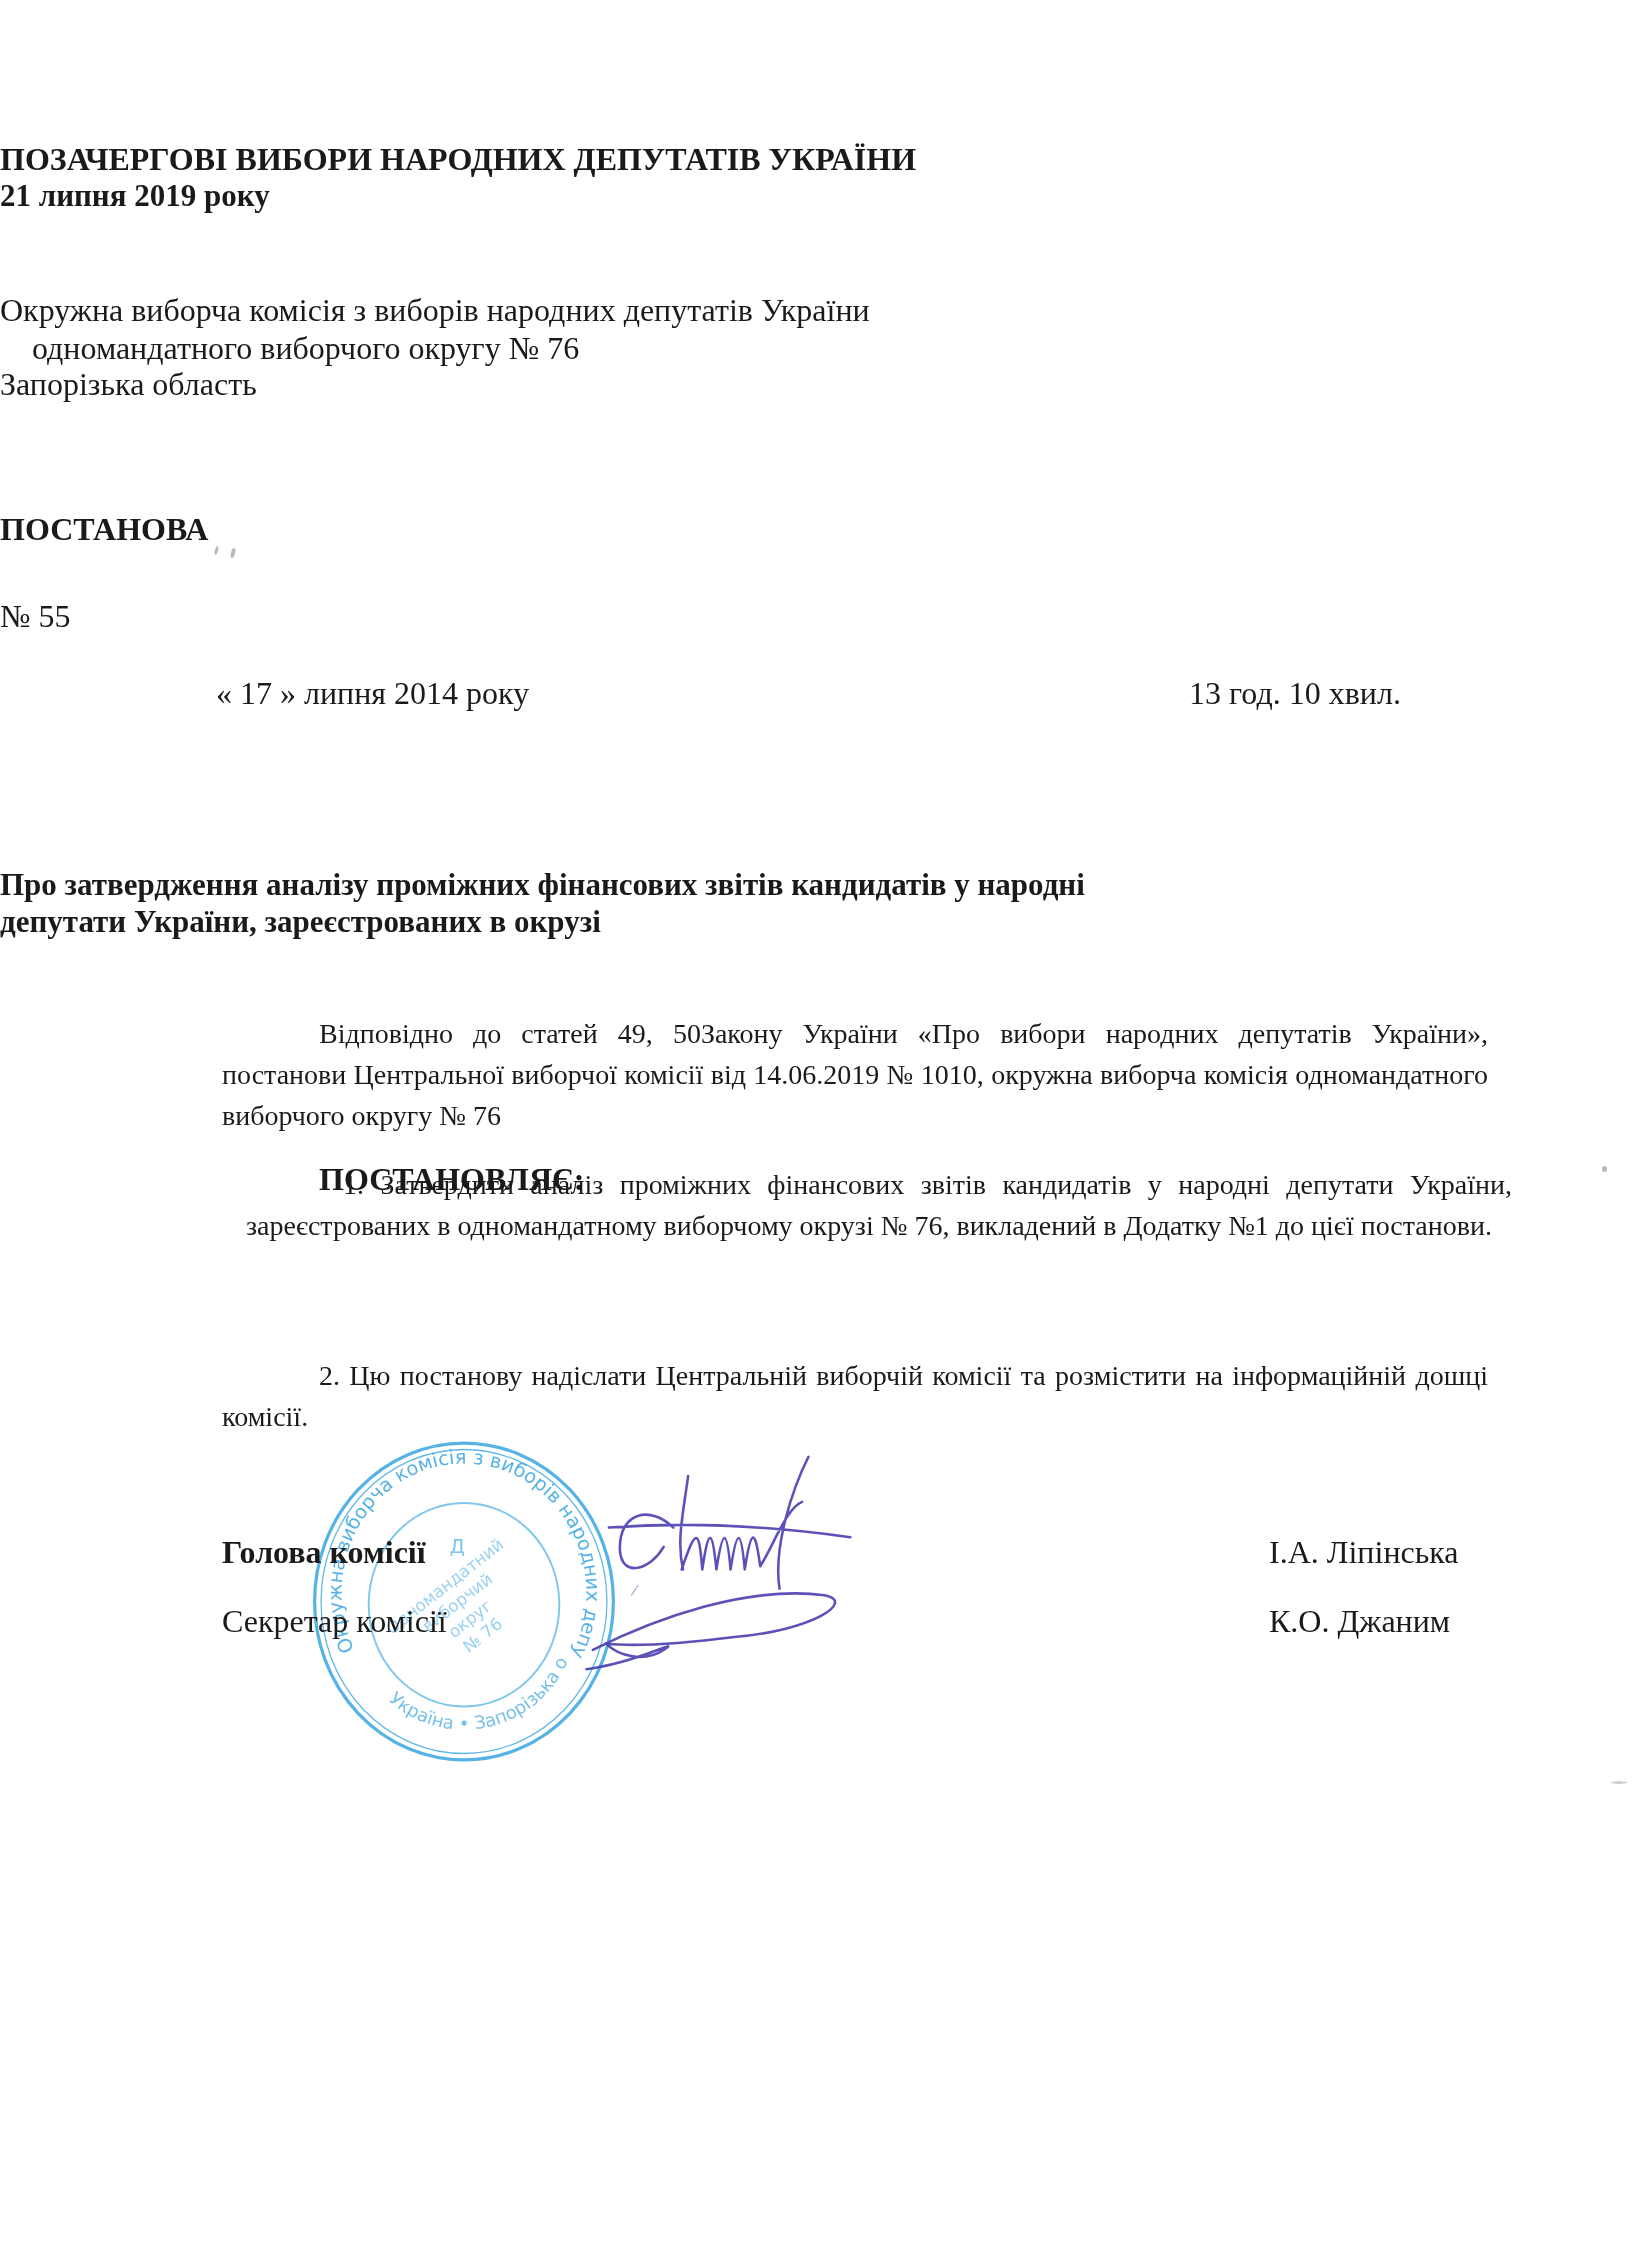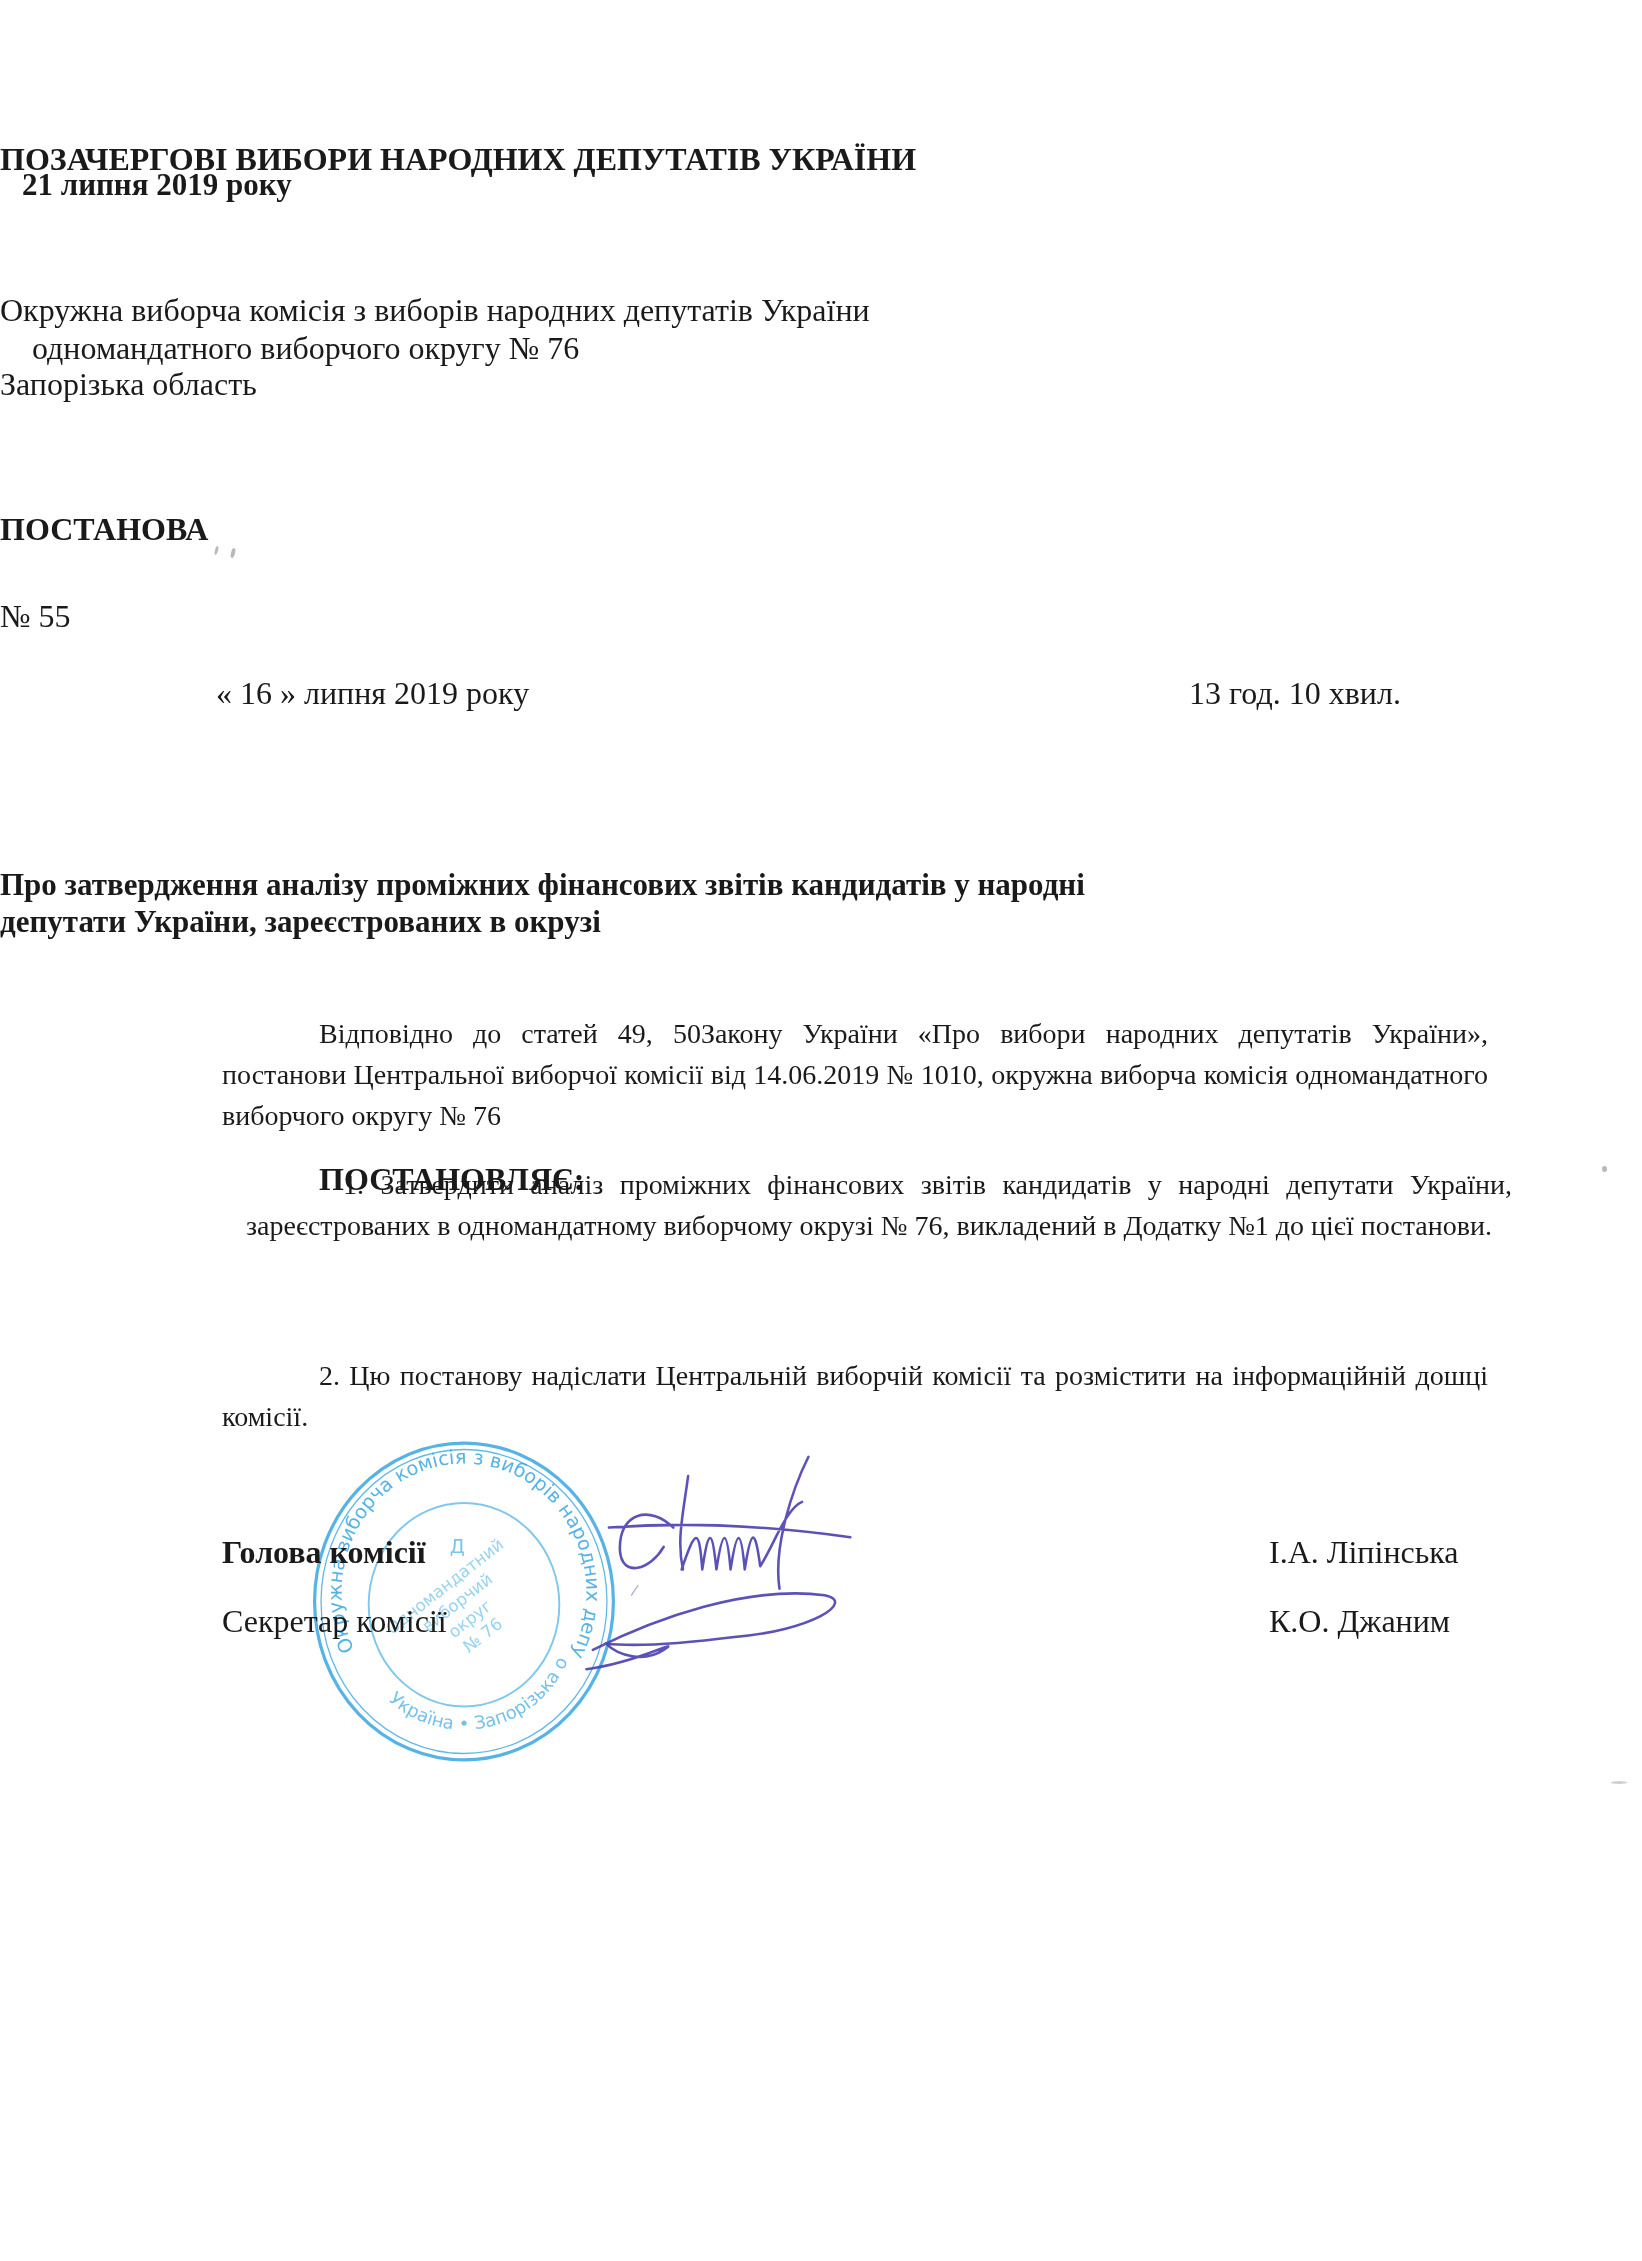--- a/index.html
+++ b/index.html
@@ -19,30 +19,30 @@
 </style>
 </head>
 <body>
 
 <div class="stray" style="left:215px;top:546px;width:3.2px;height:9px;transform:rotate(15deg);"></div>
 <div class="stray" style="left:231px;top:548px;width:3.9px;height:10.3px;transform:rotate(15deg);"></div>
 <div class="stray" style="left:1602px;top:1166px;width:5.2px;height:6.4px;"></div>
 <div class="stray" style="left:1611px;top:1781px;width:15.5px;height:2.6px;background:#d0d0d0;"></div>
 
 <div class="abs center f50 bold" style="top:140px;">ПОЗАЧЕРГОВІ ВИБОРИ НАРОДНИХ ДЕПУТАТІВ УКРАЇНИ</div>
-<div class="abs center f48 bold" style="top:166px;padding-left:22px;">21 липня 2019 року</div>
+<div class="abs center f48 bold" style="top:177px;">21 липня 2019 року</div>
 
 <div class="abs center f50" style="top:291px;">Окружна виборча комісія з виборів народних депутатів України</div>
 <div class="abs center f50" style="top:329px;margin-left:32px;">одномандатного виборчого округу № 76</div>
 <div class="abs center f50" style="top:365px;">Запорізька область</div>
 
 <div class="abs center f50 bold" style="top:510px;">ПОСТАНОВА</div>
 <div class="abs center f50" style="top:597px;">№ 55</div>
 
-<div class="abs f50" style="left:216px;top:674px;">«  16 » липня 2019 року</div>
+<div class="abs f50" style="left:216px;top:674px;">«  17 » липня 2014 року</div>
 <div class="abs f50" style="left:1189px;top:674px;">13  год. 10  хвил.</div>
 
 <div class="abs center f48 bold" style="top:866px;">Про затвердження аналізу проміжних фінансових звітів кандидатів у народні</div>
 <div class="abs center f48 bold" style="top:903px;">депутати України, зареєстрованих в окрузі</div>
 
 <div class="abs para justify indent" style="top:1013px;">Відповідно до статей 49, 50Закону України «Про вибори народних депутатів України», постанови Центральної виборчої комісії від 14.06.2019 № 1010, окружна виборча комісія одномандатного виборчого округу № 76</div>
 
 <div class="abs f50 bold" style="left:319px;top:1160px;">ПОСТАНОВЛЯЄ:</div>
 
 <div class="abs para justify indent" style="top:1164px;margin-left:24px;">1. Затвердити аналіз проміжних фінансових звітів кандидатів у народні депутати України, зареєстрованих в одномандатному виборчому окрузі № 76, викладений в Додатку №1 до цієї постанови.</div>

